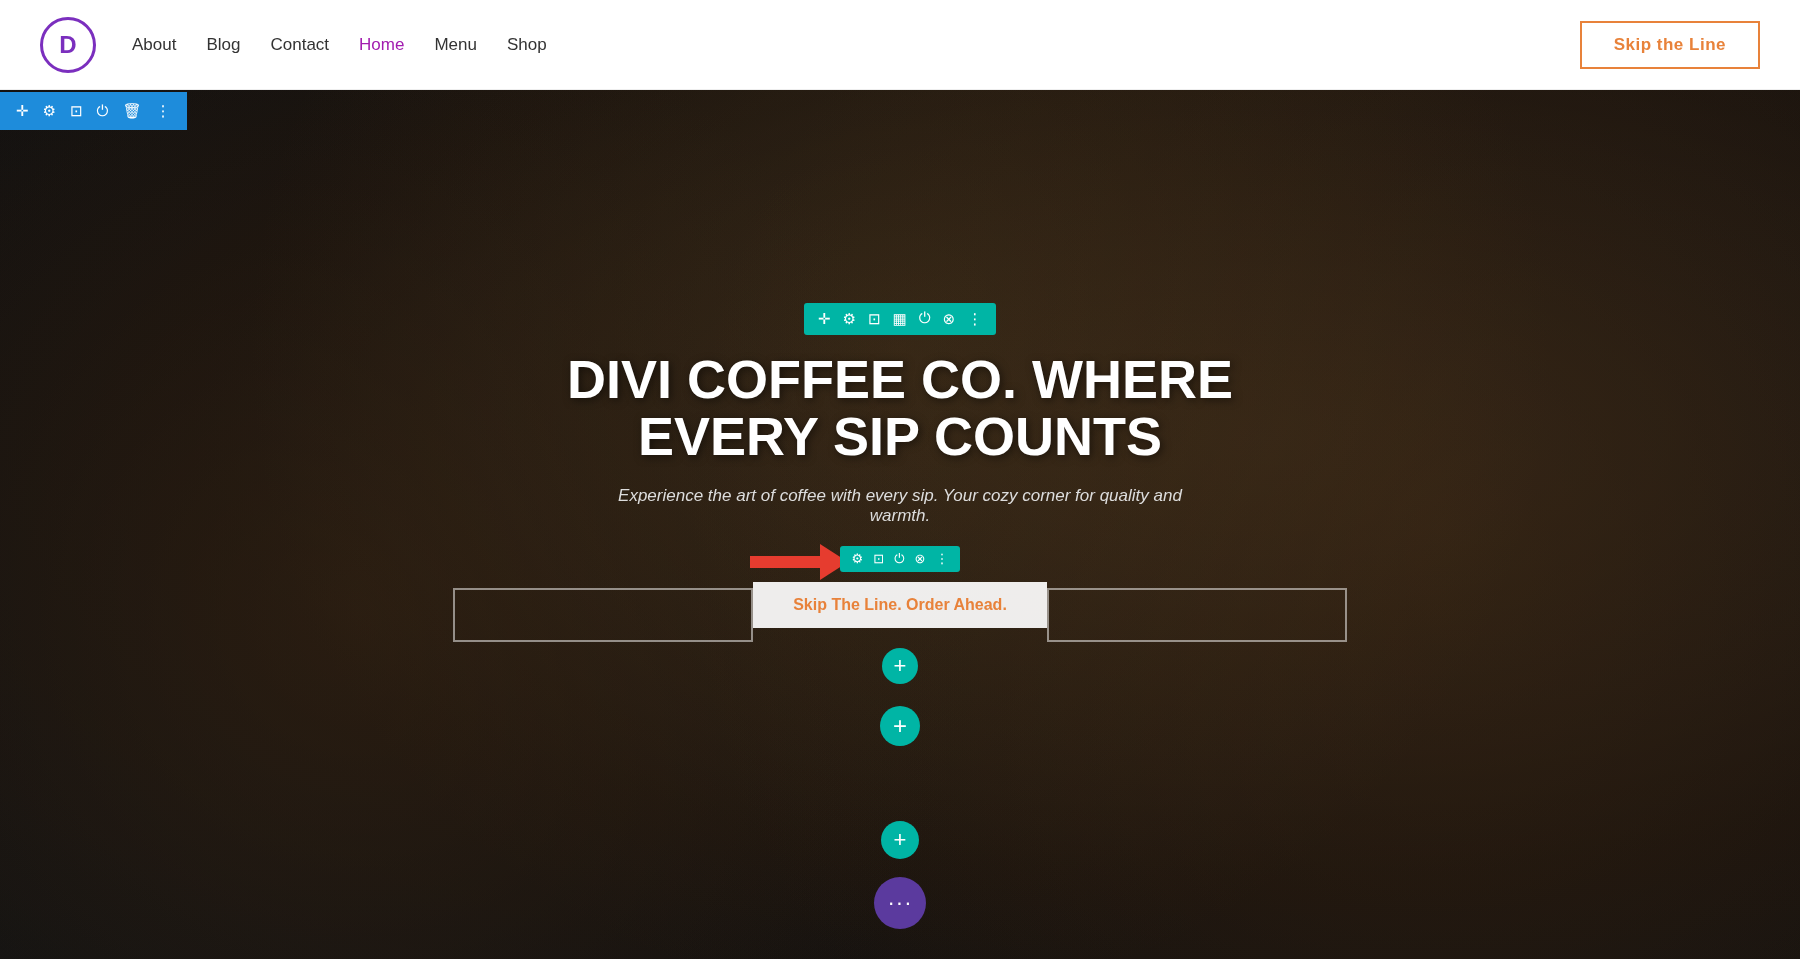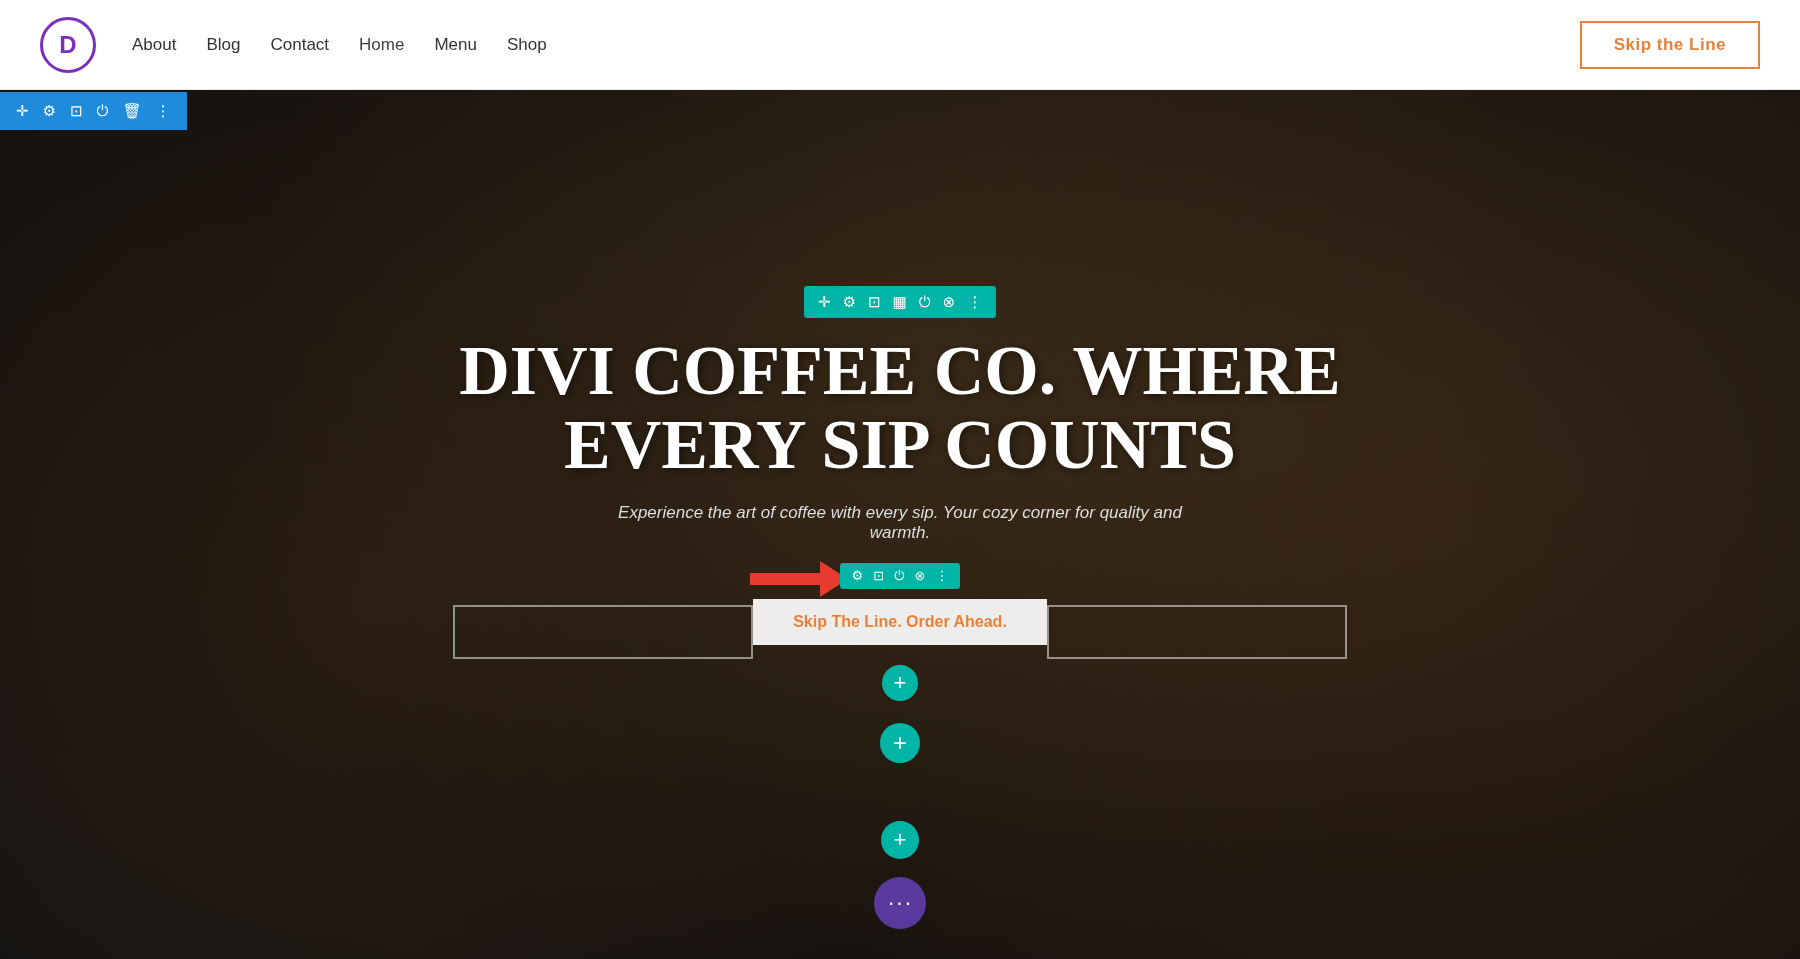--- a/index.html
+++ b/index.html
@@ -42,21 +42,21 @@
       gap: 30px;
     }
     .nav-item {
       font-size: 17px;
       color: #333;
       text-decoration: none;
       font-family: Arial, sans-serif;
       cursor: pointer;
     }
     .nav-item.active {
-      color: #404040;
+      color: #a21caf;
     }
     .skip-btn {
       border: 2px solid #e8823a;
       color: #e8823a;
       background: transparent;
       padding: 12px 32px;
       font-size: 17px;
       font-weight: bold;
       cursor: pointer;
       font-family: Arial, sans-serif;
@@ -128,26 +128,26 @@
       border-radius: 3px;
       margin-bottom: 16px;
     }
     .module-toolbar .t-icon {
       color: #fff;
       font-size: 15px;
       cursor: pointer;
     }
 
     .hero-title {
-      font-size: 70px;
+      font-size: 54px;
       font-weight: 900;
       color: #fff;
       text-transform: uppercase;
       line-height: 1.05;
-      font-family: Liberation Serif, serif;
+      font-family: Liberation Sans, sans-serif;
       text-shadow: 2px 2px 8px rgba(0,0,0,0.5);
       max-width: 900px;
       margin-bottom: 22px;
     }
     .hero-subtitle {
       color: #ddd;
       font-size: 17px;
       font-family: Arial, sans-serif;
       margin-bottom: 20px;
       max-width: 600px;

